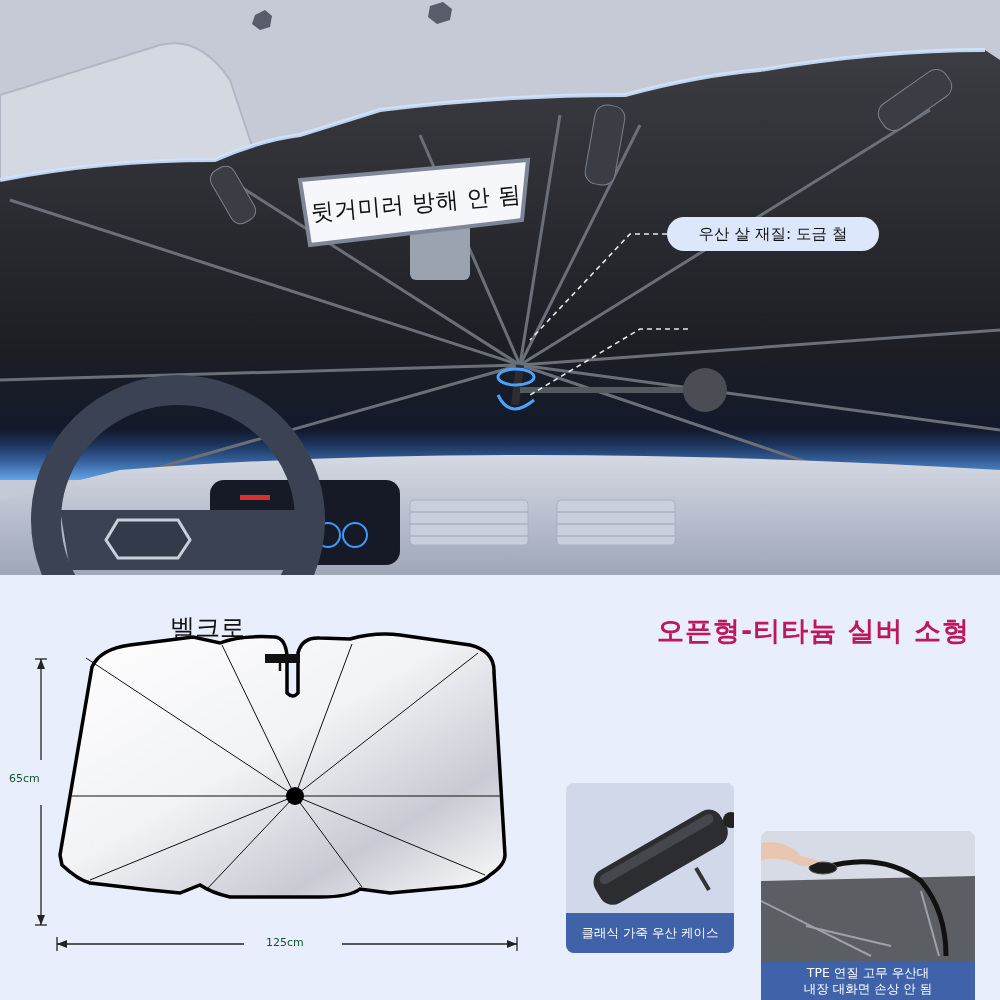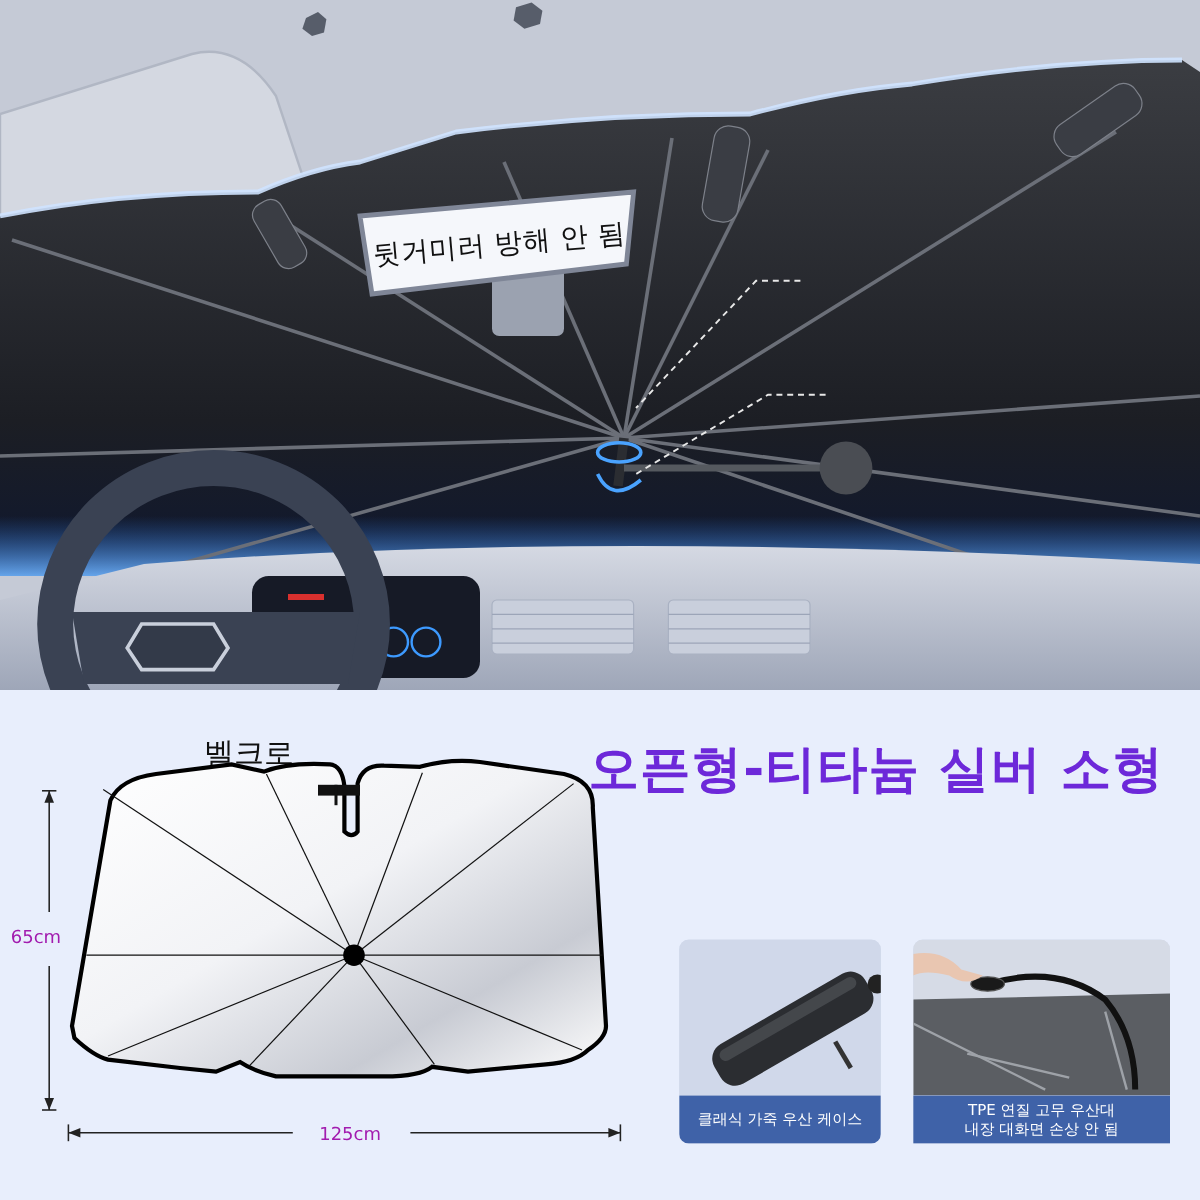--- a/index.html
+++ b/index.html
@@ -9,30 +9,30 @@
     background:linear-gradient(180deg,#c9ceda 0%,#b7bdca 40%,#9aa2b4 100%);}
   .top svg{position:absolute;left:0;top:0;}
   .mirror-label{position:absolute;left:302px;top:171px;width:228px;height:64px;
     transform:rotate(-5deg);display:flex;align-items:center;justify-content:center;
     font-size:23px;color:#111;letter-spacing:0.5px;}
   .callout{position:absolute;height:34px;border-radius:17px;background:#dde7fb;
     display:flex;align-items:center;justify-content:center;font-size:15.5px;color:#111;}
   .callout.c1{left:667px;top:217px;width:212px;}
   .callout.c2{left:688px;top:312px;width:230px;}
   .bottom{position:absolute;left:0;top:575px;width:1000px;height:425px;background:#e8eefc;}
-  .headline{position:absolute;right:30px;font-weight:bold;color:#6d28d9;font-size:42px;text-align:left;letter-spacing:1px;}
+  .headline{position:absolute;right:30px;font-weight:bold;color:#be185d;font-size:27px;text-align:left;letter-spacing:1px;}
   .h1{top:38px;}
   .h2{top:98px;}
   .velcro{position:absolute;left:170px;top:36px;font-size:25px;color:#111;text-align:right;}
-  .dim{position:absolute;font-size:15px;color:#a21caf;}
+  .dim{position:absolute;font-size:11px;color:#14532d;}
   .card{position:absolute;top:208px;width:168px;height:170px;border-radius:8px;overflow:hidden;background:#d3dbec;}
   .card .cap{position:absolute;left:0;bottom:0;width:100%;height:40px;background:#3f62a8;color:#fff;
     display:flex;flex-direction:column;align-items:center;justify-content:center;font-size:12.5px;line-height:16px;text-align:center;}
   .card1{left:566px;}
-  .card2{left:761px;width:214px;border-radius:8px 8px 0 0;}
+  .card2{left:761px;width:214px;border-radius:8px 8px 0 0;margin-top:48px;}
 </style>
 </head>
 <body>
 
 <div class="top">
   <svg width="1000" height="575" viewBox="0 0 1000 575">
     <defs>
       <linearGradient id="shade" x1="0" y1="0" x2="0" y2="1">
         <stop offset="0" stop-color="#3b3d42"></stop>
         <stop offset="0.7" stop-color="#1c1e24"></stop>
@@ -116,20 +116,21 @@
         <line x1="557" y1="524" x2="675" y2="524"></line>
         <line x1="557" y1="536" x2="675" y2="536"></line>
     </g>
 
     <ellipse cx="178" cy="520" rx="132" ry="130" fill="none" stroke="#3a4253" stroke-width="30"></ellipse>
     <path d="M60,510 L300,510 L290,570 L70,570 Z" fill="#3a4253"></path>
     <path d="M118,520 L178,520 L190,540 L178,558 L118,558 L106,540 Z" fill="#333a49" stroke="#c9cfdb" stroke-width="3"></path>
   </svg>
 
   <div class="mirror-label">뒷거미러 방해 안 됨</div>
+  <div class="callout c1">우산 살 재질: 도금 철</div>
 </div>
 
 <div class="bottom">
   <div class="velcro">벨크로</div>
 
   <svg width="540" height="425" viewBox="0 0 540 425" style="position:absolute;left:0;top:0;">
     <defs>
       <linearGradient id="silver" x1="0" y1="0" x2="1" y2="1">
         <stop offset="0" stop-color="#ffffff"></stop>
         <stop offset="0.45" stop-color="#f2f3f6"></stop>

